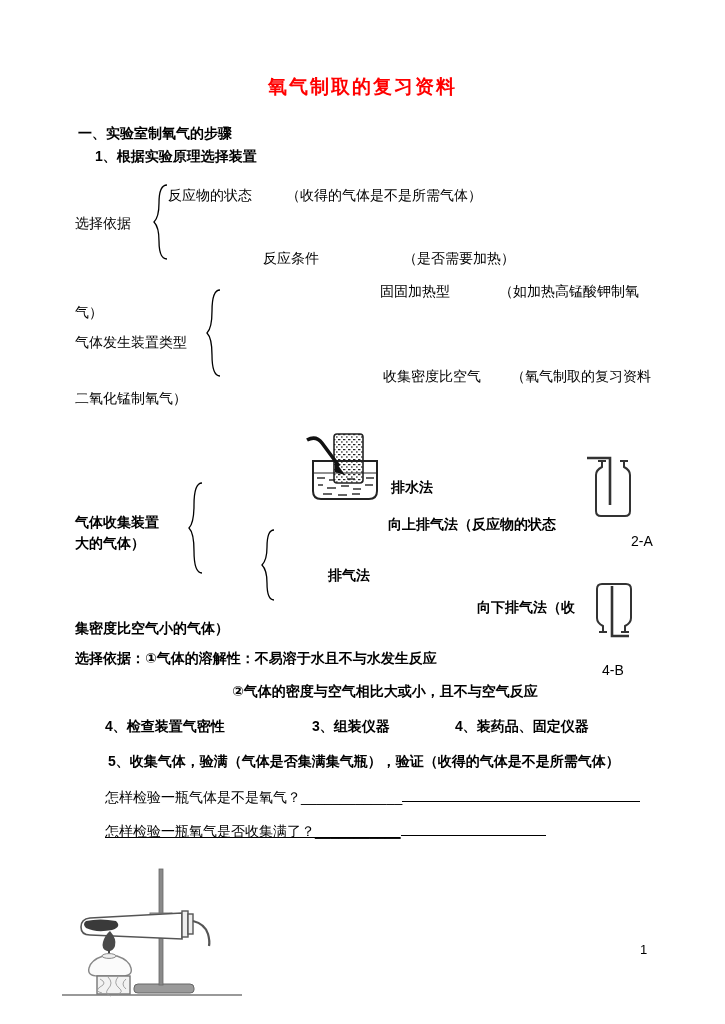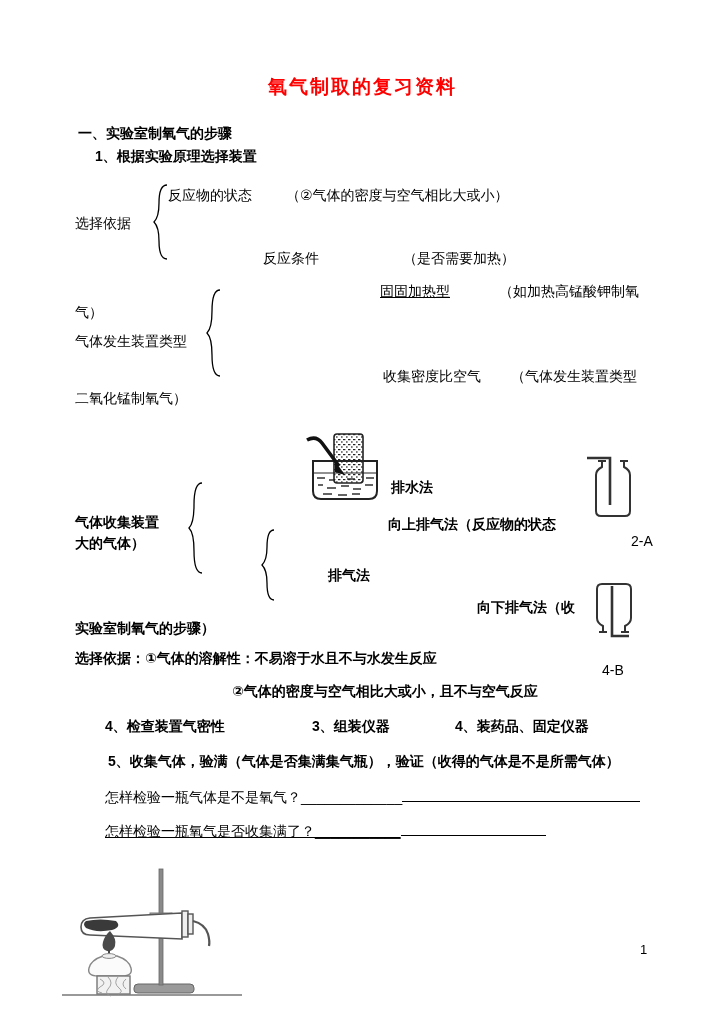--- a/index.html
+++ b/index.html
@@ -23,45 +23,45 @@
 </style>
 </head>
 <body>
 
 <div class="abs title" style="top:74px;left:0;">氧气制取的复习资料</div>
 
 <div class="abs t14 bold" style="left:78px;top:117px;margin-top:7px;">一、实验室制氧气的步骤</div>
 <div class="abs t14 bold" style="left:95px;top:147px;">1、根据实验原理选择装置</div>
 
 <div class="abs t14" style="left:168px;top:186px;">反应物的状态</div>
-<div class="abs t14" style="left:286px;top:186px;">（②气体的密度与空气相比大或小）</div>
+<div class="abs t14" style="left:286px;top:186px;">（收得的气体是不是所需气体）</div>
 <div class="abs t14" style="left:75px;top:214px;">选择依据</div>
 
 <div class="abs" style="left:150px;top:184px;">
   <svg width="22" height="76" viewBox="0 0 22 76">
     <path d="M17,1 Q9,1 9,19 Q9,33 4,38 Q9,43 9,57 Q9,75 17,75" fill="none" stroke="#000" stroke-width="1.3"></path>
   </svg>
 </div>
 
 <div class="abs t14" style="left:263px;top:249px;">反应条件</div>
 <div class="abs t14" style="left:403px;top:249px;">（是否需要加热）</div>
 
-<div class="abs t14" style="left:380px;top:282px;text-decoration:underline;">固固加热型</div>
+<div class="abs t14" style="left:380px;top:282px;">固固加热型</div>
 <div class="abs t14" style="left:499px;top:282px;">（如加热高锰酸钾制氧</div>
 <div class="abs t14" style="left:75px;top:303px;">气）</div>
-<div class="abs t14" style="left:75px;top:333px;font-family:Liberation Mono, monospace;">气体发生装置类型</div>
+<div class="abs t14" style="left:75px;top:333px;">气体发生装置类型</div>
 
 <div class="abs" style="left:203px;top:289px;">
   <svg width="22" height="88" viewBox="0 0 22 88">
     <path d="M17,1 Q9,1 9,22 Q9,39 4,44 Q9,49 9,66 Q9,87 17,87" fill="none" stroke="#000" stroke-width="1.3"></path>
   </svg>
 </div>
 
 <div class="abs t14" style="left:383px;top:367px;">收集密度比空气</div>
-<div class="abs t14" style="left:511px;top:367px;">（气体发生装置类型</div>
+<div class="abs t14" style="left:511px;top:367px;">（氧气制取的复习资料</div>
 <div class="abs t14" style="left:75px;top:389px;">二氧化锰制氧气）</div>
 
 <div class="abs" style="left:303px;top:428px;">
   <svg width="85" height="80" viewBox="0 0 85 80">
     <defs>
       <pattern id="stipple" width="5" height="5" patternUnits="userSpaceOnUse">
         <rect width="5" height="5" fill="#fff"></rect>
         <rect x="0" y="1" width="2.4" height="1.2" fill="#222"></rect>
         <rect x="3" y="3.4" width="1.6" height="1.2" fill="#222"></rect>
       </pattern>
@@ -107,21 +107,21 @@
 <div class="abs t14" style="left:603px;top:532px;margin-left:28px;">2-A</div>
 
 <div class="abs" style="left:259px;top:529px;">
   <svg width="20" height="72" viewBox="0 0 20 72">
     <path d="M15,1 Q8,1 8,18 Q8,31 3,36 Q8,41 8,54 Q8,71 15,71" fill="none" stroke="#000" stroke-width="1.3"></path>
   </svg>
 </div>
 
 <div class="abs t14 bold" style="left:328px;top:566px;">排气法</div>
 <div class="abs t14 bold" style="left:477px;top:598px;">向下排气法（收</div>
-<div class="abs t14 bold" style="left:75px;top:619px;">实验室制氧气的步骤）</div>
+<div class="abs t14 bold" style="left:75px;top:619px;">集密度比空气小的气体）</div>
 
 <div class="abs" style="left:585px;top:450px;">
   <svg width="56" height="72" viewBox="0 0 56 72">
     <path d="M17,11 v6 q-6,3 -6,8 v36 q0,5 5,5 h24 q5,0 5,-5 v-36 q0,-5 -6,-8 v-6" fill="none" stroke="#333" stroke-width="2"></path>
     <line x1="13" y1="11" x2="21" y2="11" stroke="#333" stroke-width="2"></line>
     <line x1="35" y1="11" x2="43" y2="11" stroke="#333" stroke-width="2"></line>
     <polyline points="2,8 25,8 25,55" fill="none" stroke="#333" stroke-width="2.6"></polyline>
   </svg>
 </div>
 

